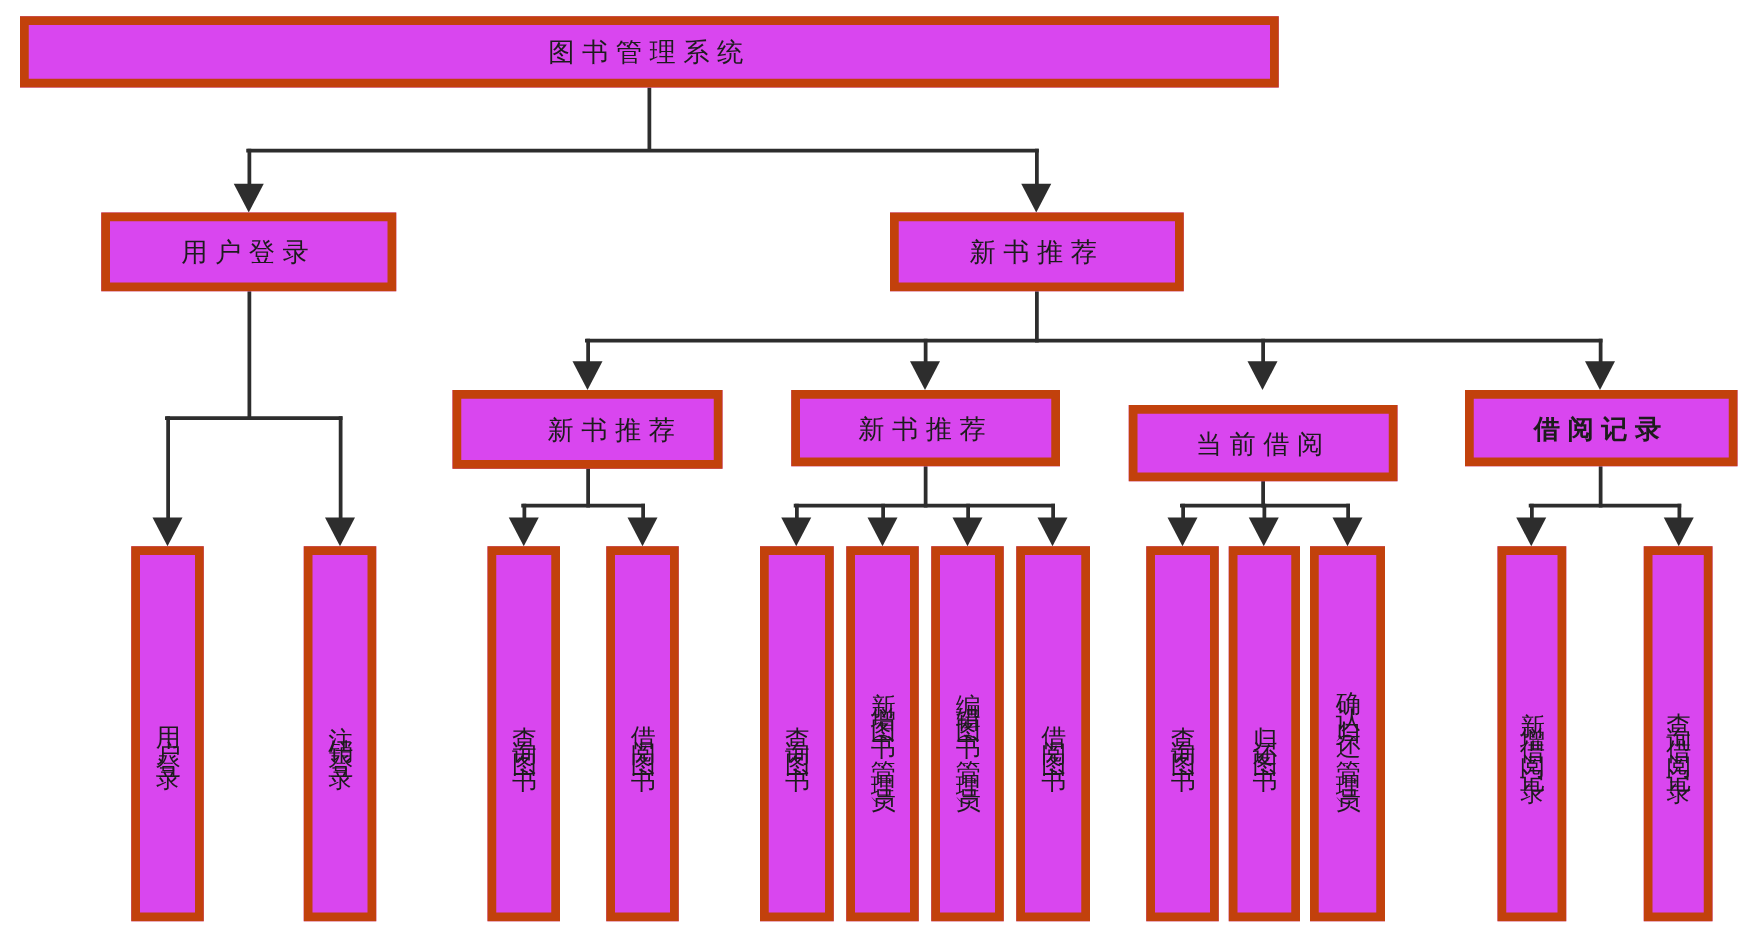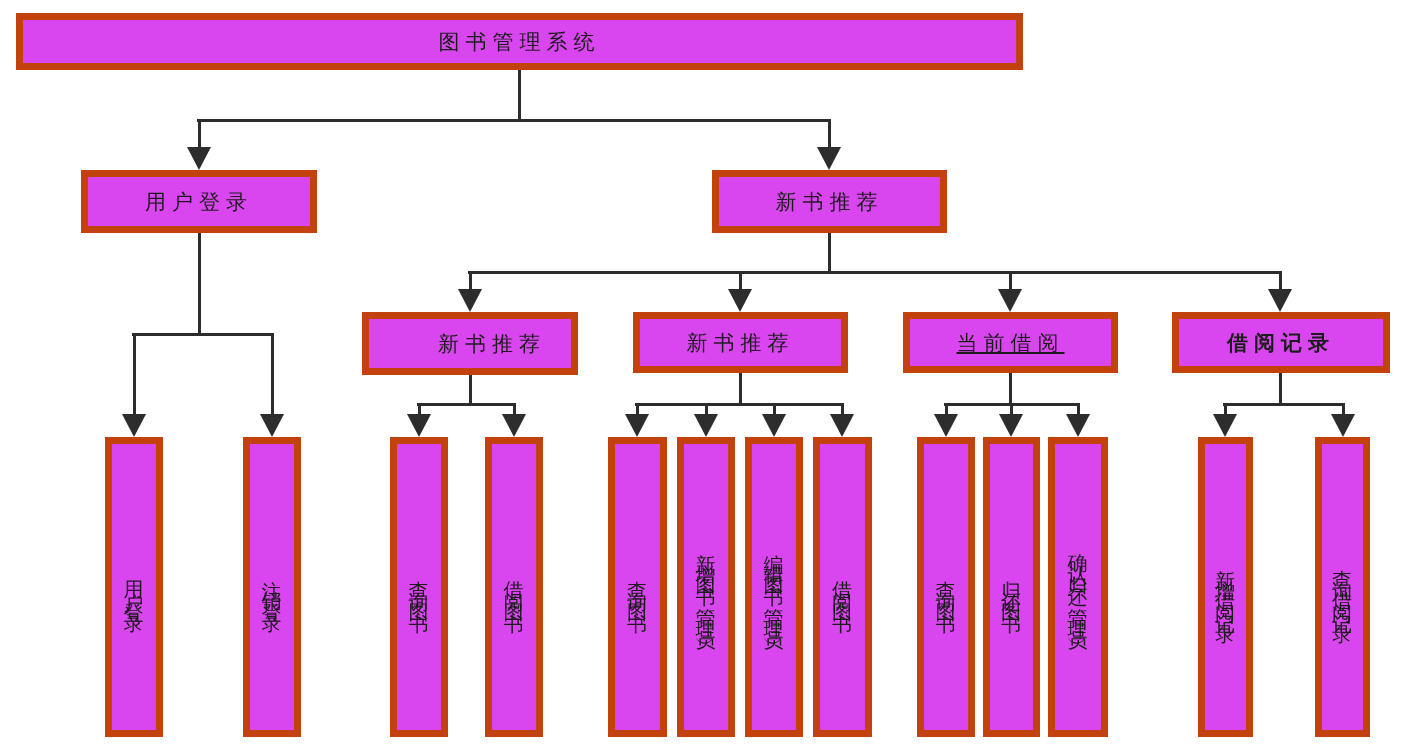--- a/index.html
+++ b/index.html
@@ -34,21 +34,21 @@
 
 <div id="canvas">
 
   <div class="box" style="left:16px;top:13px;width:1007px;height:57px;">图书管理系统</div>
 
   <div class="box" style="left:81px;top:170px;width:236px;height:63px;">用户登录</div>
   <div class="box" style="left:712px;top:170px;width:235px;height:63px;">新书推荐</div>
 
   <div class="box" style="left:362px;top:312px;width:216px;height:63px;padding-left:44px;">新书推荐</div>
   <div class="box" style="left:633px;top:312px;width:215px;height:61px;">新书推荐</div>
-  <div class="box" style="left:903px;top:312px;width:215px;height:61px;text-decoration:underline;">当前借阅</div>
+  <div class="box" style="left:903px;top:324px;width:215px;height:61px;">当前借阅</div>
   <div class="box" style="left:1172px;top:312px;width:218px;height:61px;font-weight:bold;">借阅记录</div>
 
   <div class="box leaf" style="left:105px;top:437px;width:58px;height:300px;">用户登录</div>
   <div class="box leaf" style="left:243px;top:437px;width:58px;height:300px;">注销登录</div>
 
   <div class="box leaf" style="left:390px;top:437px;width:58px;height:300px;">查询图书</div>
   <div class="box leaf" style="left:485px;top:437px;width:58px;height:300px;">借阅图书</div>
 
   <div class="box leaf" style="left:608px;top:437px;width:59px;height:300px;">查询图书</div>
   <div class="box leaf" style="left:677px;top:437px;width:58px;height:300px;">新增图书（管理员）</div>

